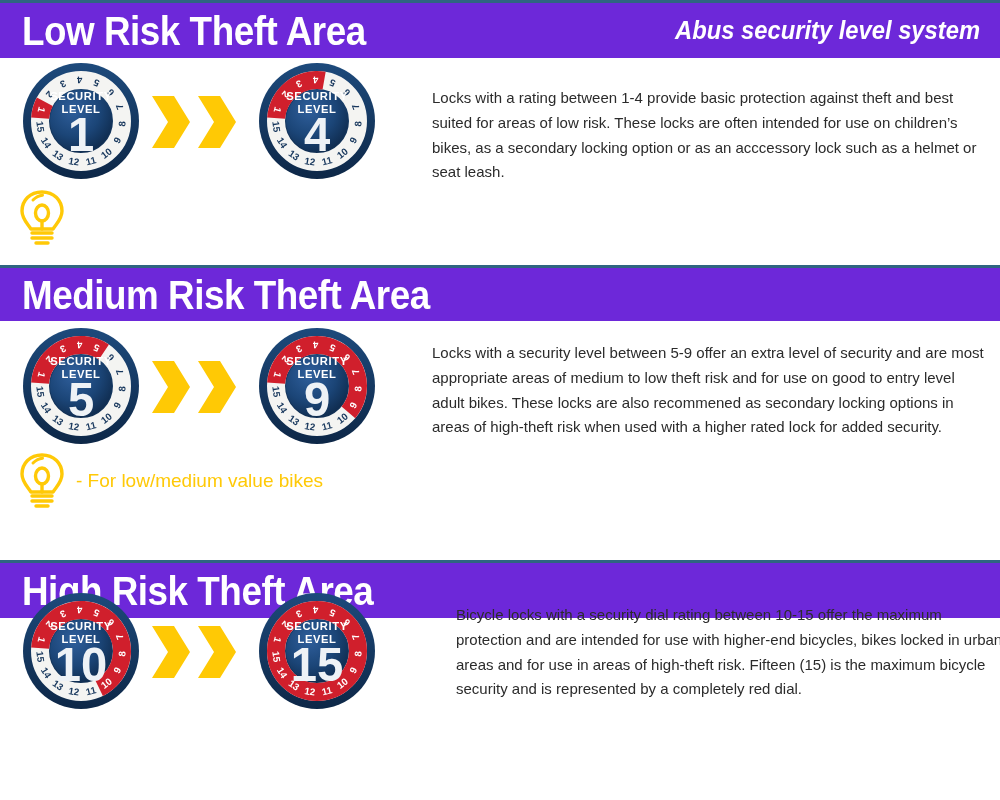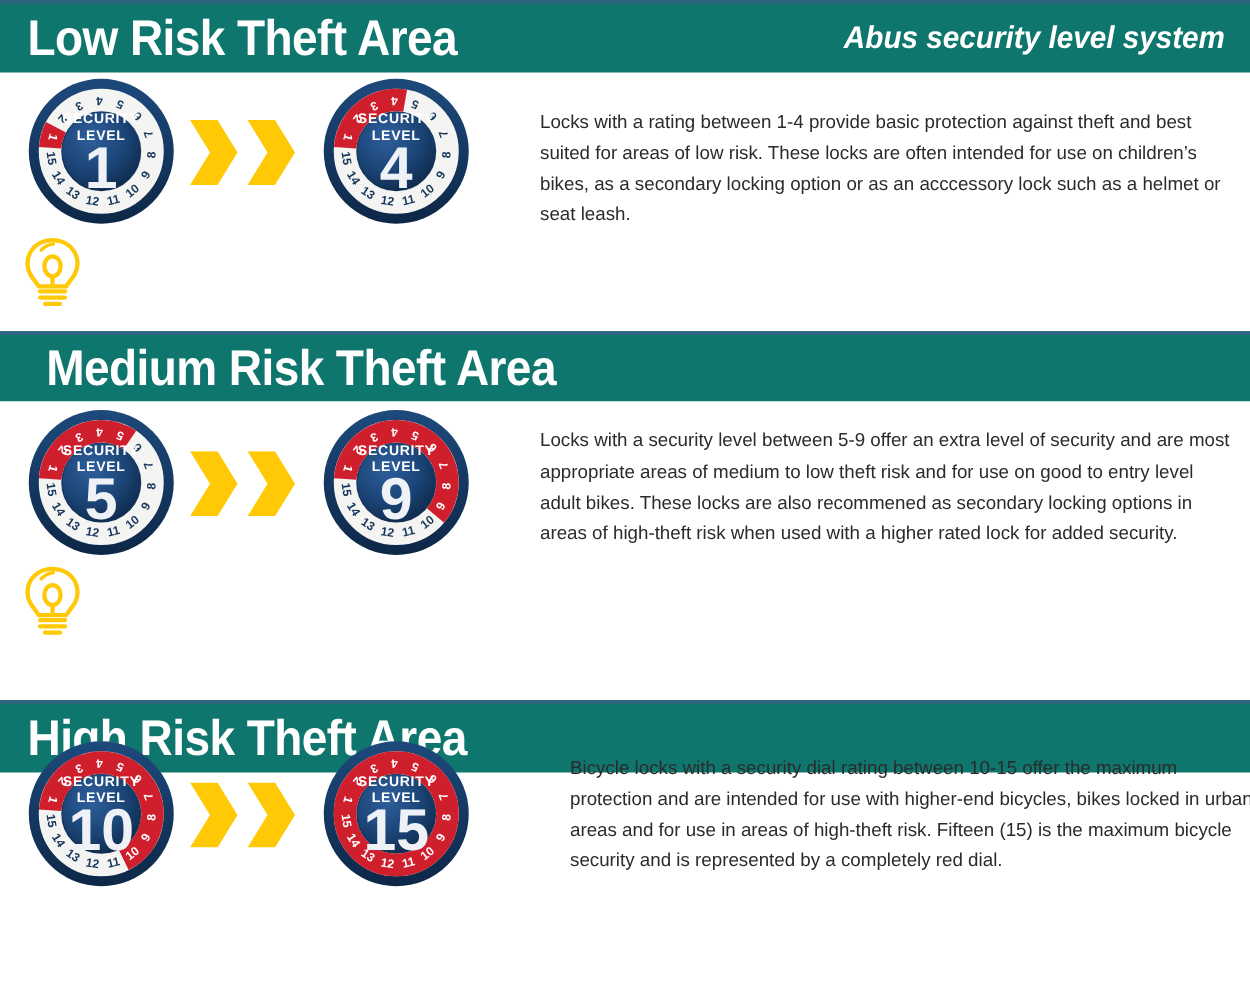--- a/index.html
+++ b/index.html
@@ -7,21 +7,21 @@
     width:1000px;height:800px;
     background:#ffffff;
     font-family:"Liberation Sans", sans-serif;
     overflow:hidden;
   }
   .page{position:relative;width:1000px;height:800px;}
 
   
   .band{
     position:absolute;left:0;width:1000px;
-    background:#0f766e;
+    background:#6d28d9;
     border-top:3px solid #2f6481;
     box-sizing:border-box;
     display:flex;align-items:center;
   }
   .band-title{
     color:#ffffff;
     font-size:40px;
     font-weight:bold;
     letter-spacing:-0.5px;
     margin-left:22px;
@@ -172,21 +172,21 @@
       <path d="M26 33 L26 41"></path>
       <path d="M16 45 L36 45"></path>
       <path d="M16 50 L36 50"></path>
       <path d="M20 55 L32 55"></path>
     </g>
   </svg></div>
           </div>
         </div>
         <div class="body-text" style="top:24px;left:432px;width:552px;">Locks with a rating between 1-4 provide basic protection against theft and best suited for areas of low risk. These locks are often intended for use on children’s bikes, as a secondary locking option or as an acccessory lock such as a helmet or seat leash.</div>
       </div>
-      <div class="band" style="top:265px;height:56px;padding-left:15px;">
+      <div class="band" style="top:265px;height:56px;">
       <div class="band-title">Medium Risk Theft Area</div>
       </div>
       <div class="section" style="top:327px;">
     <div class="left-col">
       <div class="badges">
             <div class="badge" style="left:22px;">
                <svg width="118" height="118" viewBox="0 0 118 118">
                 <defs>
       <radialGradient id="g5" cx="38%" cy="32%" r="78%">
         <stop offset="0%" stop-color="#2f5f9c"></stop>
@@ -274,20 +274,21 @@
       <path d="M26 4 C14 4 6 12.5 6 23 C6 31 11.5 35.5 15 41 L37 41 C40.5 35.5 46 31 46 23 C46 12.5 38 4 26 4 Z"></path>
       <path d="M17 12 C20 9 23 7.5 26.5 7.2" stroke-width="3"></path>
       <ellipse cx="26" cy="25" rx="6.5" ry="8"></ellipse>
       <path d="M26 33 L26 41"></path>
       <path d="M16 45 L36 45"></path>
       <path d="M16 50 L36 50"></path>
       <path d="M20 55 L32 55"></path>
     </g>
   </svg></div>
       <div class="tip-lines">
+              <div class="tip-line">- For low/medium value bikes</div>
             </div>
           </div>
         </div>
         <div class="body-text" style="top:14px;left:432px;width:552px;">Locks with a security level between 5-9 offer an extra level of security and are most appropriate areas of medium to low theft risk and for use on good to entry level adult bikes. These locks are also recommened as secondary locking options in areas of high-theft risk when used with a higher rated lock for added security.</div>
       </div>
       <div class="band" style="top:560px;height:58px;">
       <div class="band-title">High Risk Theft Area</div>
       </div>
       <div class="section" style="top:592px;">
     <div class="left-col">

